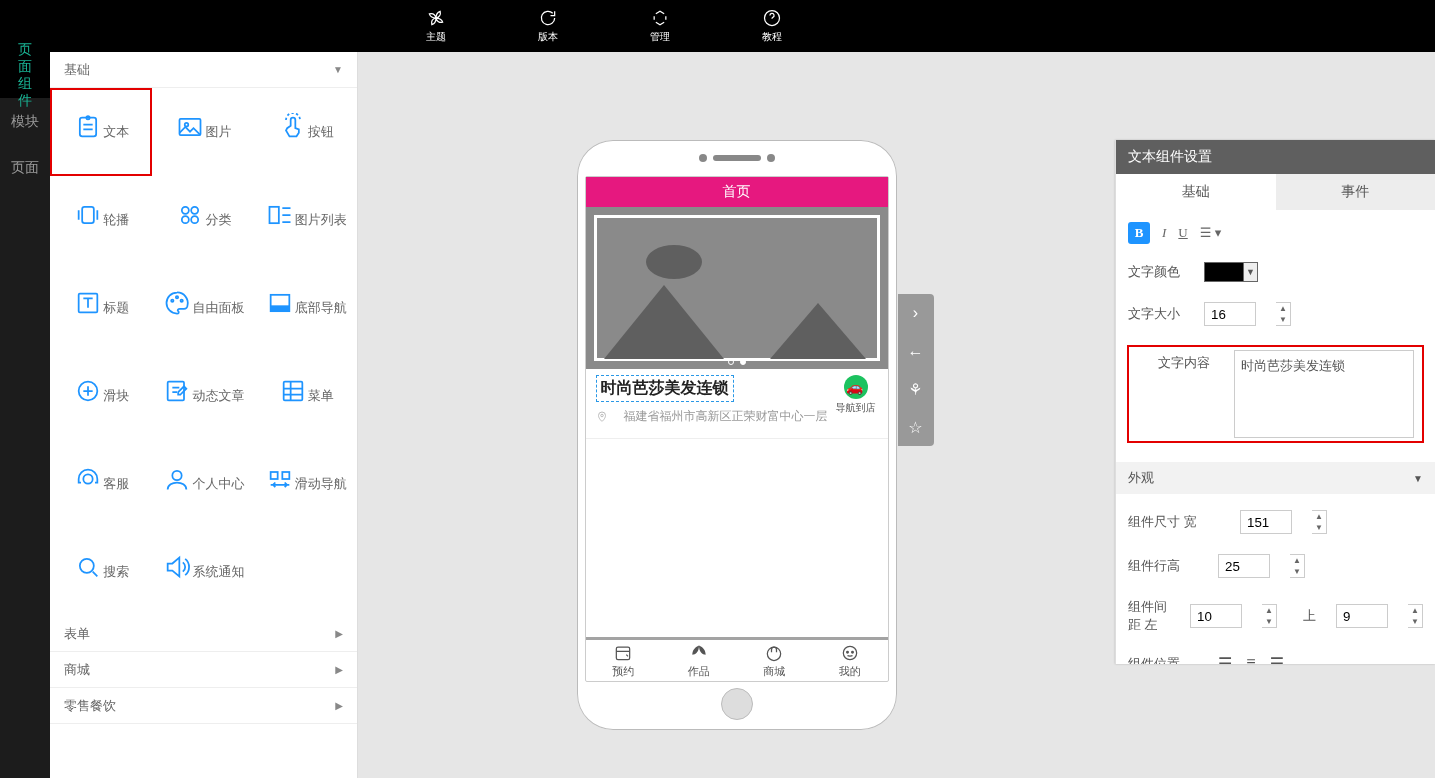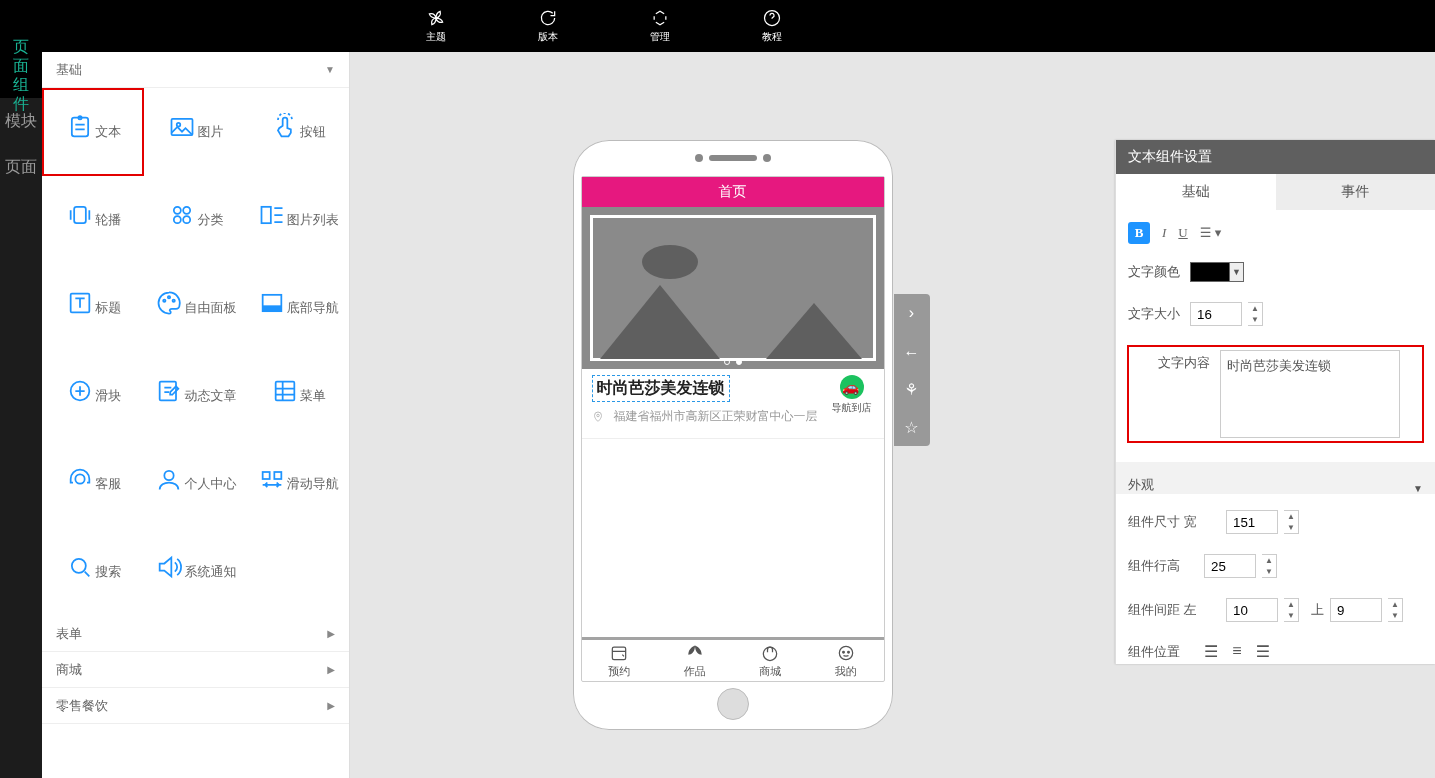--- a/index.html
+++ b/index.html
@@ -5,21 +5,21 @@
   * { box-sizing: border-box; margin: 0; padding: 0; font-family: "Microsoft YaHei", Arial, sans-serif; }
   body { background: #e6e6e6; width: 1435px; height: 778px; overflow: hidden; }
 
   
   .topbar { background: #000; height: 52px; display: flex; align-items: center; padding-left: 380px; }
   .topbar-item { width: 112px; text-align: center; color: #fff; font-size: 10px; cursor: pointer; }
   .topbar-item svg { display: block; margin: 0 auto 2px; }
 
   
   .main { display: flex; height: calc(100% - 52px); }
-  .left-rail { width: 42px; background: #1c1c1c; color: #9a9a9a; font-size: 16px; }
+  .left-rail { width: 50px; background: #1c1c1c; color: #9a9a9a; font-size: 14px; }
   .left-rail .rail-item { height: 46px; display: flex; flex-direction: column; align-items: center; justify-content: center; line-height: 1.2; cursor: pointer; }
   .left-rail .rail-item.active { color: #19b394; background: #000; }
 
   
   .components { width: 308px; background: #fff; border-right: 1px solid #ddd; overflow-y: auto; }
   .accordion-header { height: 36px; display: flex; align-items: center; justify-content: space-between; padding: 0 14px; font-size: 13px; color: #666; border-bottom: 1px solid #eee; cursor: pointer; }
   .accordion-header .caret { font-size: 10px; color: #888; }
   .comp-grid { display: grid; grid-template-columns: repeat(3, 1fr); }
   .comp-cell { height: 88px; display: flex; flex-direction: row; align-items: center; justify-content: center; color: #666; font-size: 13px; cursor: pointer; }
   .comp-cell.highlighted { outline: 2px solid #e30000; outline-offset: -2px; }
@@ -39,21 +39,21 @@
   .hero-oval { position:absolute; top:38px; left:60px; width:56px; height:34px; border-radius:50%; background:#5f5f5f; }
   .hero-mtn1 { position:absolute; bottom:10px; left:18px; width:0;height:0; border-left:60px solid transparent; border-right:60px solid transparent; border-bottom:74px solid #5f5f5f; }
   .hero-mtn2 { position:absolute; bottom:10px; right:22px; width:0;height:0; border-left:48px solid transparent; border-right:48px solid transparent; border-bottom:56px solid #5f5f5f; }
   .hero-dots { position:absolute; bottom:4px; left:50%; transform:translateX(-50%); display:flex; gap:6px; }
   .hero-dots span { width:6px;height:6px;border-radius:50%;border:1px solid #fff; }
   .hero-dots span:first-child { background:transparent; }
   .hero-dots span:last-child { background:#fff; }
   .title-block { height:70px; padding:6px 10px; display:flex; border-bottom:1px solid #eee; }
   .title-left { flex:1; display:flex; flex-direction:column; justify-content:flex-start; gap:6px;}
   .title-text { font-weight:bold; font-size:16px; color:#222; border:1px dashed #2a98e6; padding:2px 4px; width:fit-content; }
-  .address-text { font-size:12px; color:#999; display:flex; align-items:center; gap:10px;}
+  .address-text { font-size:12px; color:#999; display:flex; align-items:center; gap:16px;}
   .nav-badge { width:44px; display:flex; flex-direction:column; align-items:center; font-size:10px; color:#555; }
   .nav-pin { width:24px;height:24px;border-radius:50%;background:#1cc25f; display:flex;align-items:center;justify-content:center;color:#fff;font-size:14px;margin-bottom:2px;}
   .spacer-body { flex:1; }
   .tabbar { height:44px; display:flex; border-top:3px solid #a3a3a3; }
   .tabbar-item { flex:1; display:flex; flex-direction:column; align-items:center; justify-content:center; font-size:11px; color:#555; }
   .tabbar-item svg { margin-bottom:1px; }
   .home-btn { position:absolute; bottom:10px; left:50%; transform:translateX(-50%); width:32px;height:32px;border-radius:50%;background:#ddd;border:1px solid #bbb; }
 
   
   .side-strip { position:absolute; right: -37px; top: 154px; width:36px; background:#999; display:flex; flex-direction:column; border-radius:0 4px 4px 0;}
@@ -62,30 +62,30 @@
   
   .props { width: 320px; background:#fff; border-left:1px solid #ddd; margin-top: 88px; height: 524px; display:flex; flex-direction:column; box-shadow: 0 0 2px rgba(0,0,0,.2);}
   .props-title { background:#5f5f5f; color:#fff; height:34px; display:flex;align-items:center; padding:0 12px; font-size:14px;}
   .props-tabs { display:flex; height:36px; }
   .props-tab { flex:1; display:flex;align-items:center;justify-content:center; font-size:14px; color:#555; cursor:pointer;}
   .props-tab.inactive { background:#ededed; }
   .props-body { flex:1; overflow-y:auto; padding: 12px; font-size:13px;}
   .toolbar { display:flex; align-items:center; gap:12px; margin-bottom:18px;}
   .toolbar .bold-btn { background:#1e94ff; color:#fff; width:22px;height:22px;border-radius:3px;display:flex;align-items:center;justify-content:center;font-weight:bold;font-family:serif;}
   .toolbar .fmt { color:#666; font-family:serif; }
-  .row { display:flex; align-items:center; gap:6px; margin-bottom:20px; color:#555;}
+  .row { display:flex; align-items:center; gap:20px; margin-bottom:20px; color:#555;}
   .row-label { width:56px; }
   .color-swatch { width:40px;height:20px;background:#000;border:1px solid #666; display:inline-block;}
   .color-drop { width:14px;height:20px;background:#eee;border:1px solid #666;border-left:none;display:inline-flex;align-items:center;justify-content:center;font-size:9px;}
   .num-input { border:1px solid #ccc; height:24px; width:52px; padding:0 6px;}
   .spinner { display:inline-flex; flex-direction:column; border:1px solid #ccc; border-left:none; height:24px;}
   .spinner span { height:12px; width:14px; font-size:8px; display:flex;align-items:center;justify-content:center;color:#666; }
   .textarea-box { border:1px solid #ccc; width:180px; height:88px; padding:6px; font-size:13px;}
   .highlight-red { outline:2px solid #e30000; outline-offset:-1px; padding:4px !important; }
-  .section-hdr { background:#f2f2f2; height:32px; display:flex; align-items:flex-end; justify-content:space-between; padding:0 12px; margin: 0 -12px 16px; font-size:13px; color:#555;}
+  .section-hdr { background:#f2f2f2; height:32px; display:flex; align-items:center; justify-content:space-between; padding:0 12px; margin: 0 -12px 16px; font-size:13px; color:#555;}
   .align-btns { display:flex; gap:14px; color:#555;}
   .align-btns span { font-size:16px; }
 
   
   ::-webkit-scrollbar { width:8px; }
   ::-webkit-scrollbar-thumb { background:#ccc; }
 </style>
 </head>
 <body>
 

